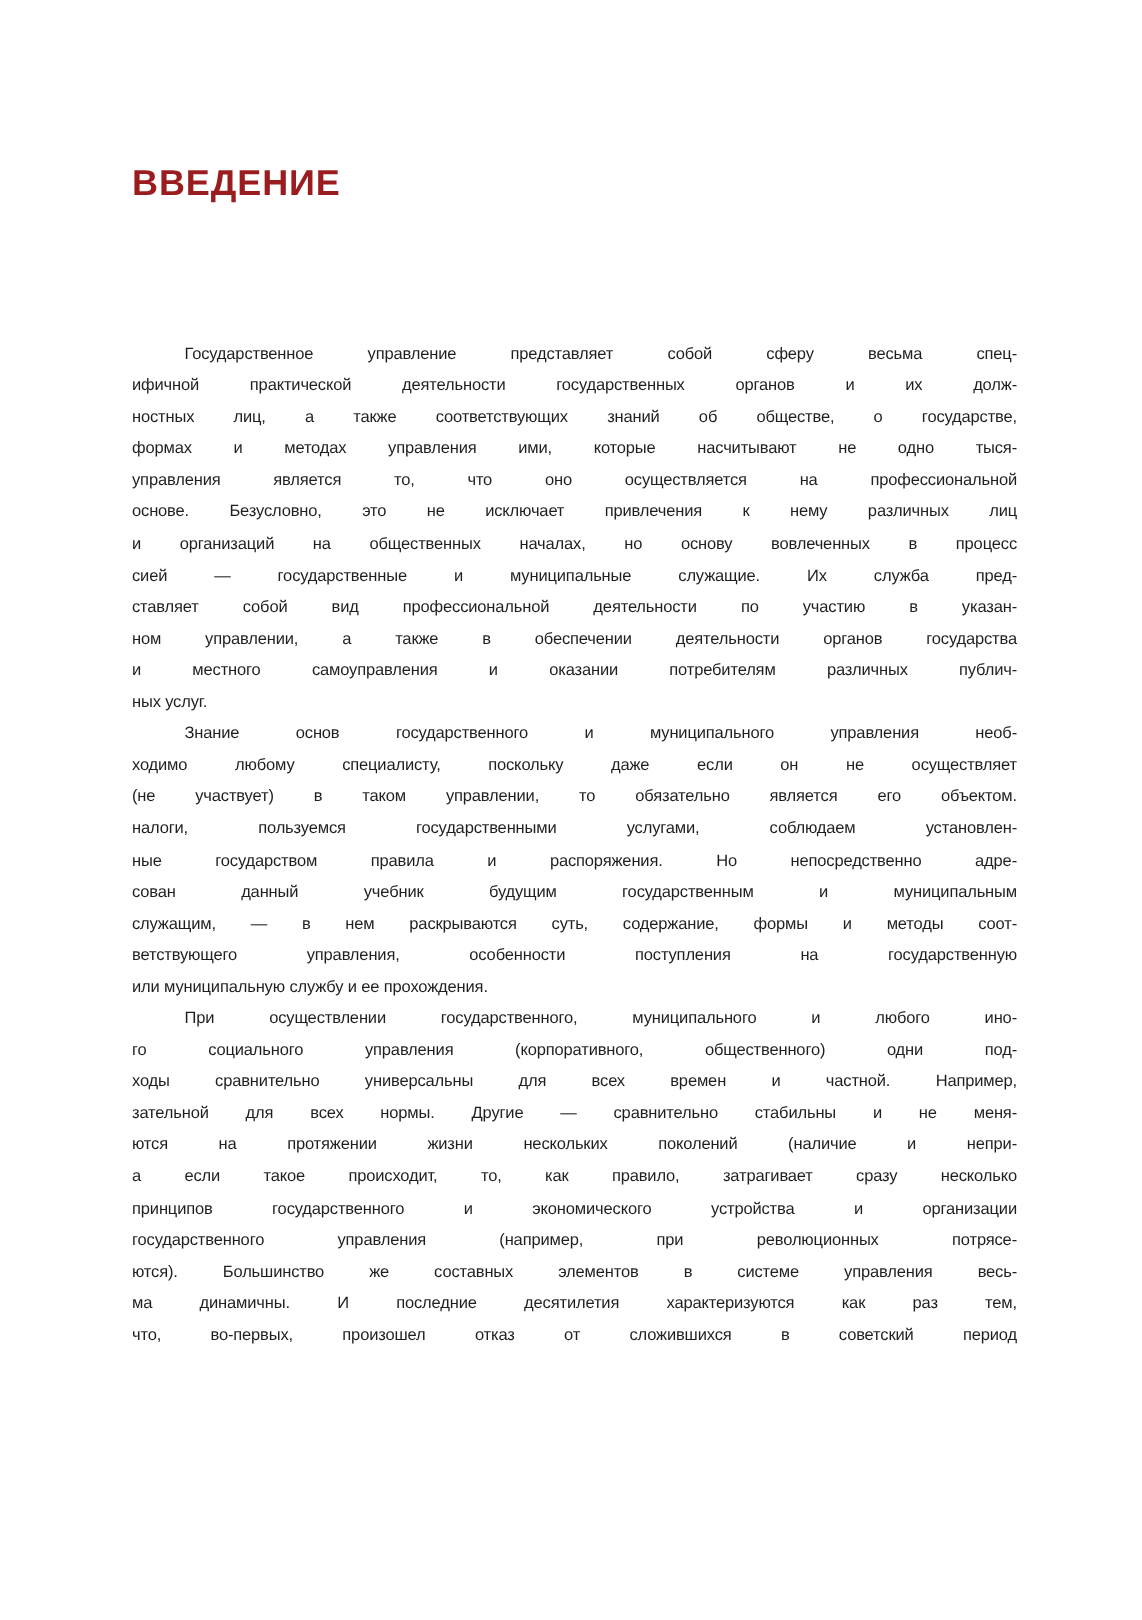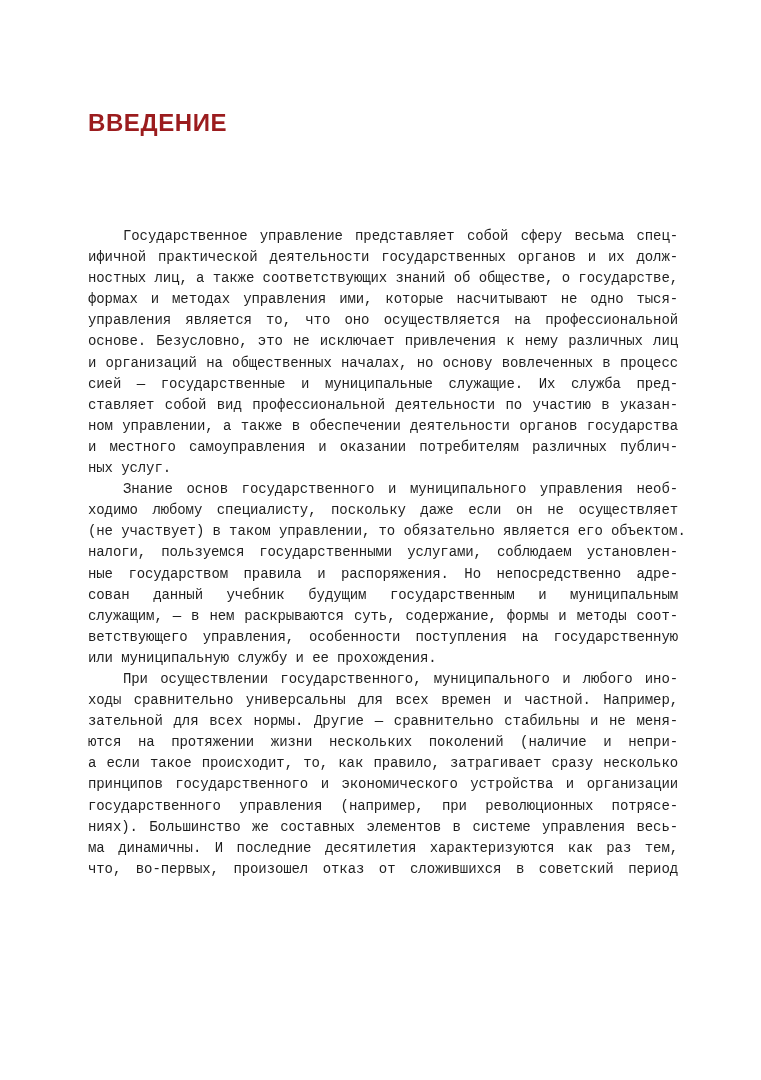--- a/index.html
+++ b/index.html
@@ -24,22 +24,22 @@
     font-size: 24px;
     line-height: 1.05;
     letter-spacing: 0.6px;
     color: var(--accent, #9b1c1e);
   }
   .body-text {
     position: absolute;
     left: 88px;
     top: 226px;
     width: 590px;
-    font-family: Liberation Mono, monospace;
-    font-size: 14px;
+    font-family: Liberation Sans, sans-serif;
+    font-size: 11px;
     line-height: 21.1px;
     letter-spacing: -0.1px;
     color: var(--text-color, #1f1f1f);
   }
   .paragraph {
     margin: 0;
   }
   .line {
     text-align: justify;
     text-align-last: justify;
@@ -78,24 +78,25 @@
         <div class="line">(не участвует) в таком управлении, то обязательно является его объектом.</div>
         <div class="line">налоги, пользуемся государственными услугами, соблюдаем установлен-</div>
         <div class="line">ные государством правила и распоряжения. Но непосредственно адре-</div>
         <div class="line">сован данный учебник будущим государственным и муниципальным</div>
         <div class="line">служащим, — в нем раскрываются суть, содержание, формы и методы соот-</div>
         <div class="line">ветствующего управления, особенности поступления на государственную</div>
         <div class="line lastline">или муниципальную службу и ее прохождения.</div>
       </div>
       <div class="paragraph">
         <div class="line first">При осуществлении государственного, муниципального и любого ино-</div>
+        <div class="line">го социального управления (корпоративного, общественного) одни под-</div>
         <div class="line">ходы сравнительно универсальны для всех времен и частной. Например,</div>
         <div class="line">зательной для всех нормы. Другие — сравнительно стабильны и не меня-</div>
         <div class="line">ются на протяжении жизни нескольких поколений (наличие и непри-</div>
         <div class="line">а если такое происходит, то, как правило, затрагивает сразу несколько</div>
         <div class="line">принципов государственного и экономического устройства и организации</div>
         <div class="line">государственного управления (например, при революционных потрясе-</div>
-        <div class="line">ниях). Большинство же составных элементов в системе управления весь-</div>
+        <div class="line">ются). Большинство же составных элементов в системе управления весь-</div>
         <div class="line">ма динамичны. И последние десятилетия характеризуются как раз тем,</div>
         <div class="line">что, во-первых, произошел отказ от сложившихся в советский период</div>
       </div>
     </div>
 </div>
 
 </body></html>

